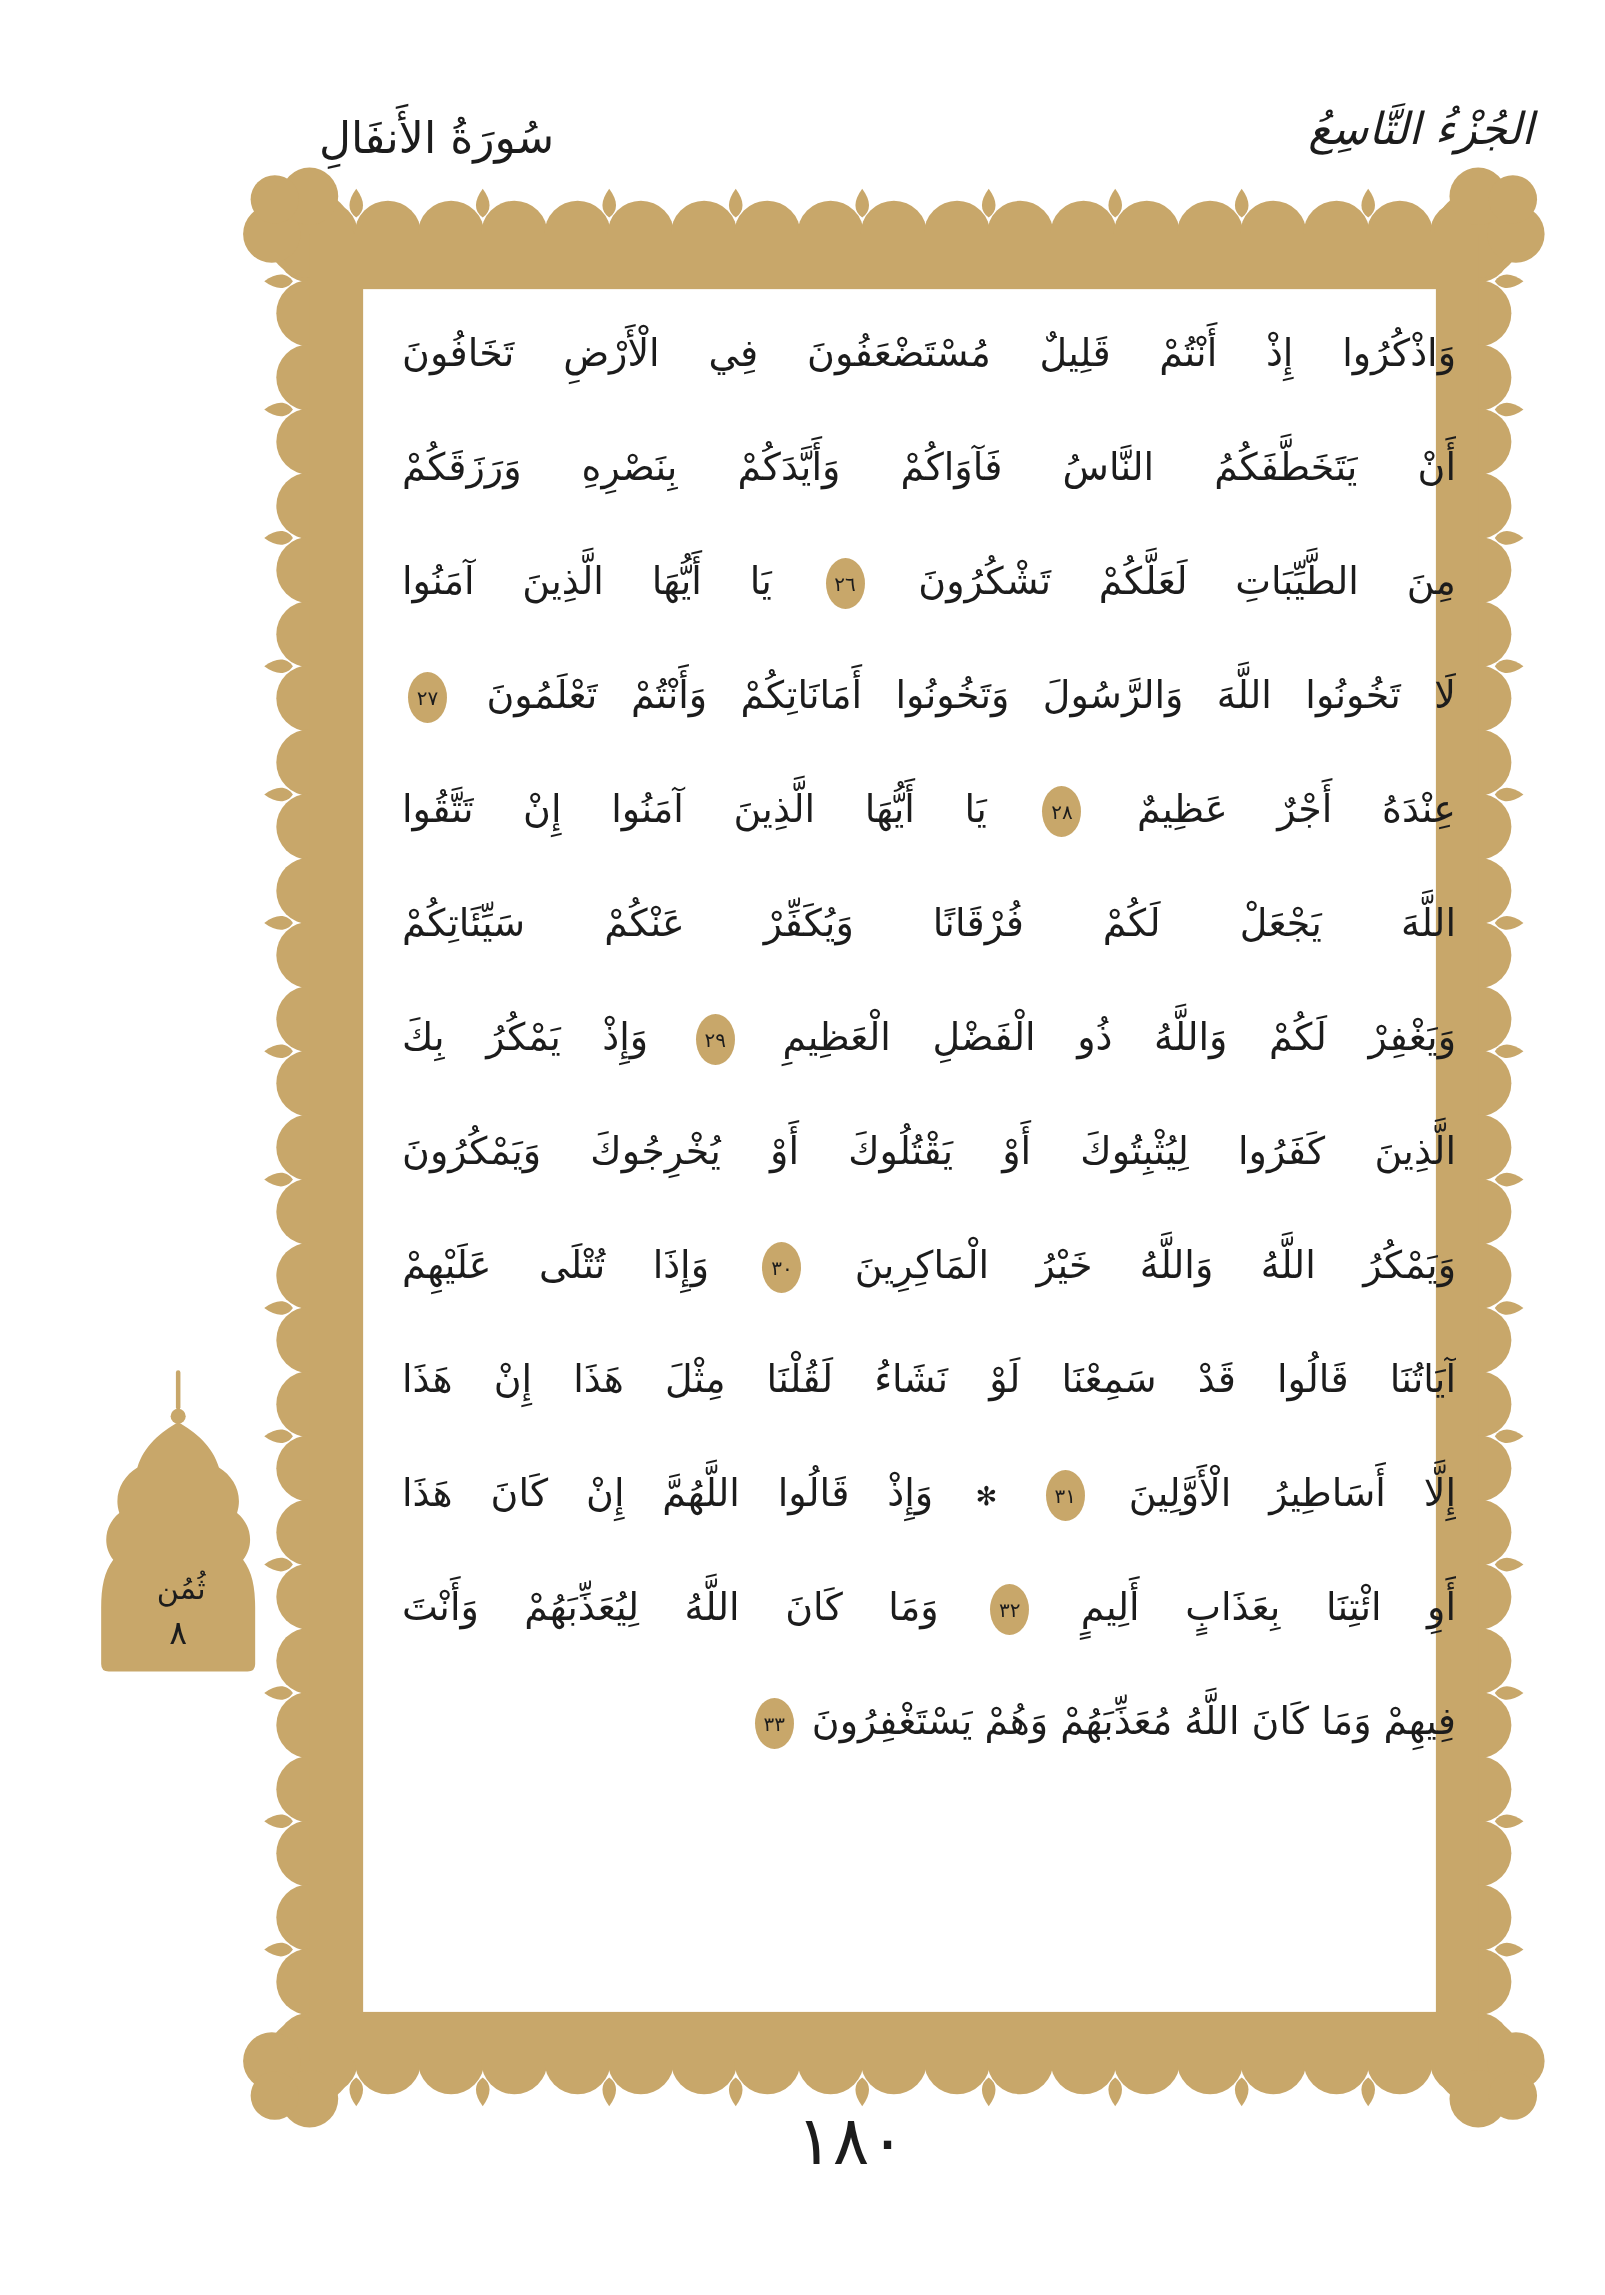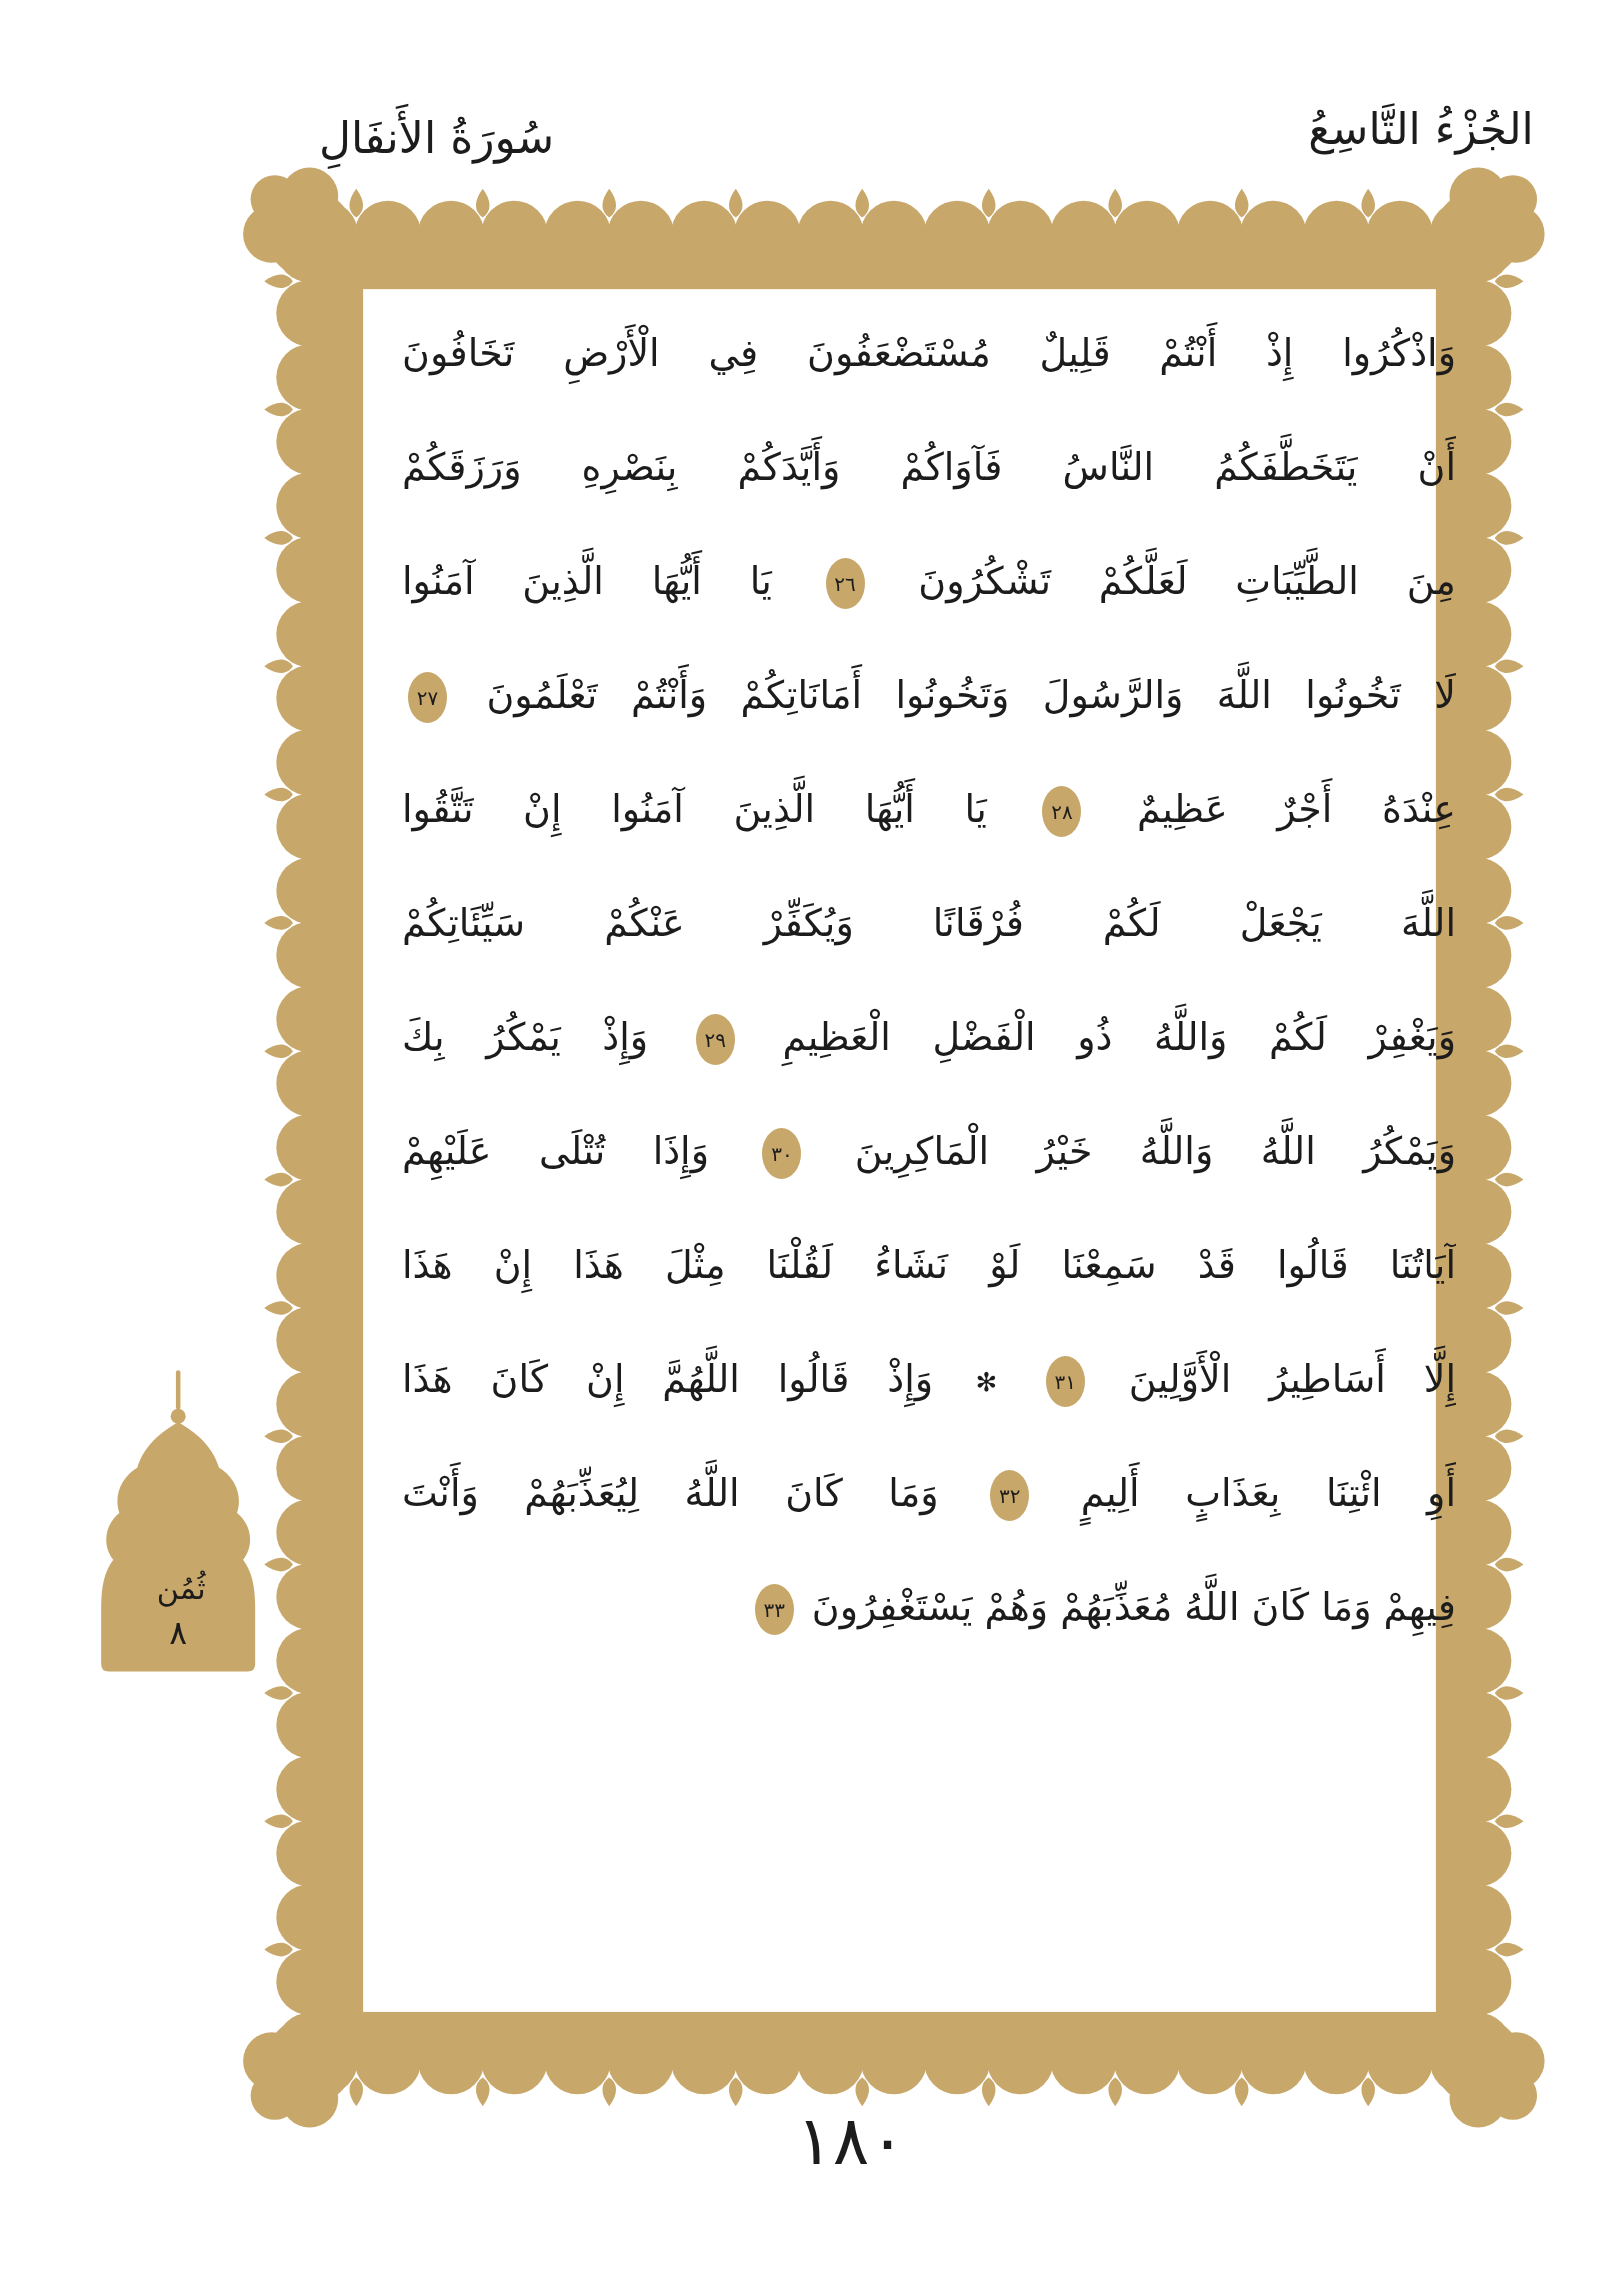--- a/index.html
+++ b/index.html
@@ -7,21 +7,21 @@
     --ink:#1C1C1C;
     --page:#FFFFFF;
   }
   *{margin:0;padding:0;box-sizing:border-box;}
   html,body{width:1605px;height:2295px;background:var(--page);overflow:hidden;}
   body{position:relative;font-family:"DejaVu Sans",sans-serif;color:var(--ink);}
 
   .hdr{position:absolute;direction:rtl;text-align:center;font-size:44px;
        color:var(--ink);letter-spacing:0;white-space:nowrap;}
   #header-left {left:278px;top:112px;width:317px;}
-  #header-right{left:1270px;top:103px;width:302px;}
+  #header-right{left:1270px;top:103px;width:302px;font-style:italic;}
 
   #frame-svg{position:absolute;left:0;top:0;z-index:1;}
   .gold-fill{fill:var(--gold);}
   .white-fill{fill:var(--page);}
   .ink-fill{fill:var(--ink);}
 
   #quran-text-block{
     position:absolute;z-index:3;
     left:402px;top:296px;width:1054px;height:1716px;
     direction:rtl;
@@ -243,20 +243,21 @@
 </svg>
 
 <div id="quran-text-block">
     <div class="line"><span>وَاذْكُرُوا إِذْ أَنْتُمْ قَلِيلٌ مُسْتَضْعَفُونَ فِي الْأَرْضِ تَخَافُونَ</span> </div>
     <div class="line"><span>أَنْ يَتَخَطَّفَكُمُ النَّاسُ فَآوَاكُمْ وَأَيَّدَكُمْ بِنَصْرِهِ وَرَزَقَكُمْ</span> </div>
     <div class="line"><span>مِنَ الطَّيِّبَاتِ لَعَلَّكُمْ تَشْكُرُونَ</span> <span class="verse-badge">٢٦</span> <span>يَا أَيُّهَا الَّذِينَ آمَنُوا</span> </div>
     <div class="line"><span>لَا تَخُونُوا اللَّهَ وَالرَّسُولَ وَتَخُونُوا أَمَانَاتِكُمْ وَأَنْتُمْ تَعْلَمُونَ</span> <span class="verse-badge">٢٧</span> </div>
     <div class="line"><span>عِنْدَهُ أَجْرٌ عَظِيمٌ</span> <span class="verse-badge">٢٨</span> <span>يَا أَيُّهَا الَّذِينَ آمَنُوا إِنْ تَتَّقُوا</span> </div>
     <div class="line"><span>اللَّهَ يَجْعَلْ لَكُمْ فُرْقَانًا وَيُكَفِّرْ عَنْكُمْ سَيِّئَاتِكُمْ</span> </div>
     <div class="line"><span>وَيَغْفِرْ لَكُمْ وَاللَّهُ ذُو الْفَضْلِ الْعَظِيمِ</span> <span class="verse-badge">٢٩</span> <span>وَإِذْ يَمْكُرُ بِكَ</span> </div>
+    <div class="line"><span>الَّذِينَ كَفَرُوا لِيُثْبِتُوكَ أَوْ يَقْتُلُوكَ أَوْ يُخْرِجُوكَ وَيَمْكُرُونَ</span> </div>
     <div class="line"><span>وَيَمْكُرُ اللَّهُ وَاللَّهُ خَيْرُ الْمَاكِرِينَ</span> <span class="verse-badge">٣٠</span> <span>وَإِذَا تُتْلَى عَلَيْهِمْ</span> </div>
     <div class="line"><span>آيَاتُنَا قَالُوا قَدْ سَمِعْنَا لَوْ نَشَاءُ لَقُلْنَا مِثْلَ هَذَا إِنْ هَذَا</span> </div>
     <div class="line"><span>إِلَّا أَسَاطِيرُ الْأَوَّلِينَ</span> <span class="verse-badge">٣١</span> <span class="hizb-star">✻</span> <span>وَإِذْ قَالُوا اللَّهُمَّ إِنْ كَانَ هَذَا</span> </div>
     <div class="line"><span>أَوِ ائْتِنَا بِعَذَابٍ أَلِيمٍ</span> <span class="verse-badge">٣٢</span> <span>وَمَا كَانَ اللَّهُ لِيُعَذِّبَهُمْ وَأَنْتَ</span> </div>
     <div class="line rag-end"><span>فِيهِمْ وَمَا كَانَ اللَّهُ مُعَذِّبَهُمْ وَهُمْ يَسْتَغْفِرُونَ</span> <span class="verse-badge">٣٣</span> </div>
   </div>
 
 <div id="page-number">١٨٠</div>
 
 

